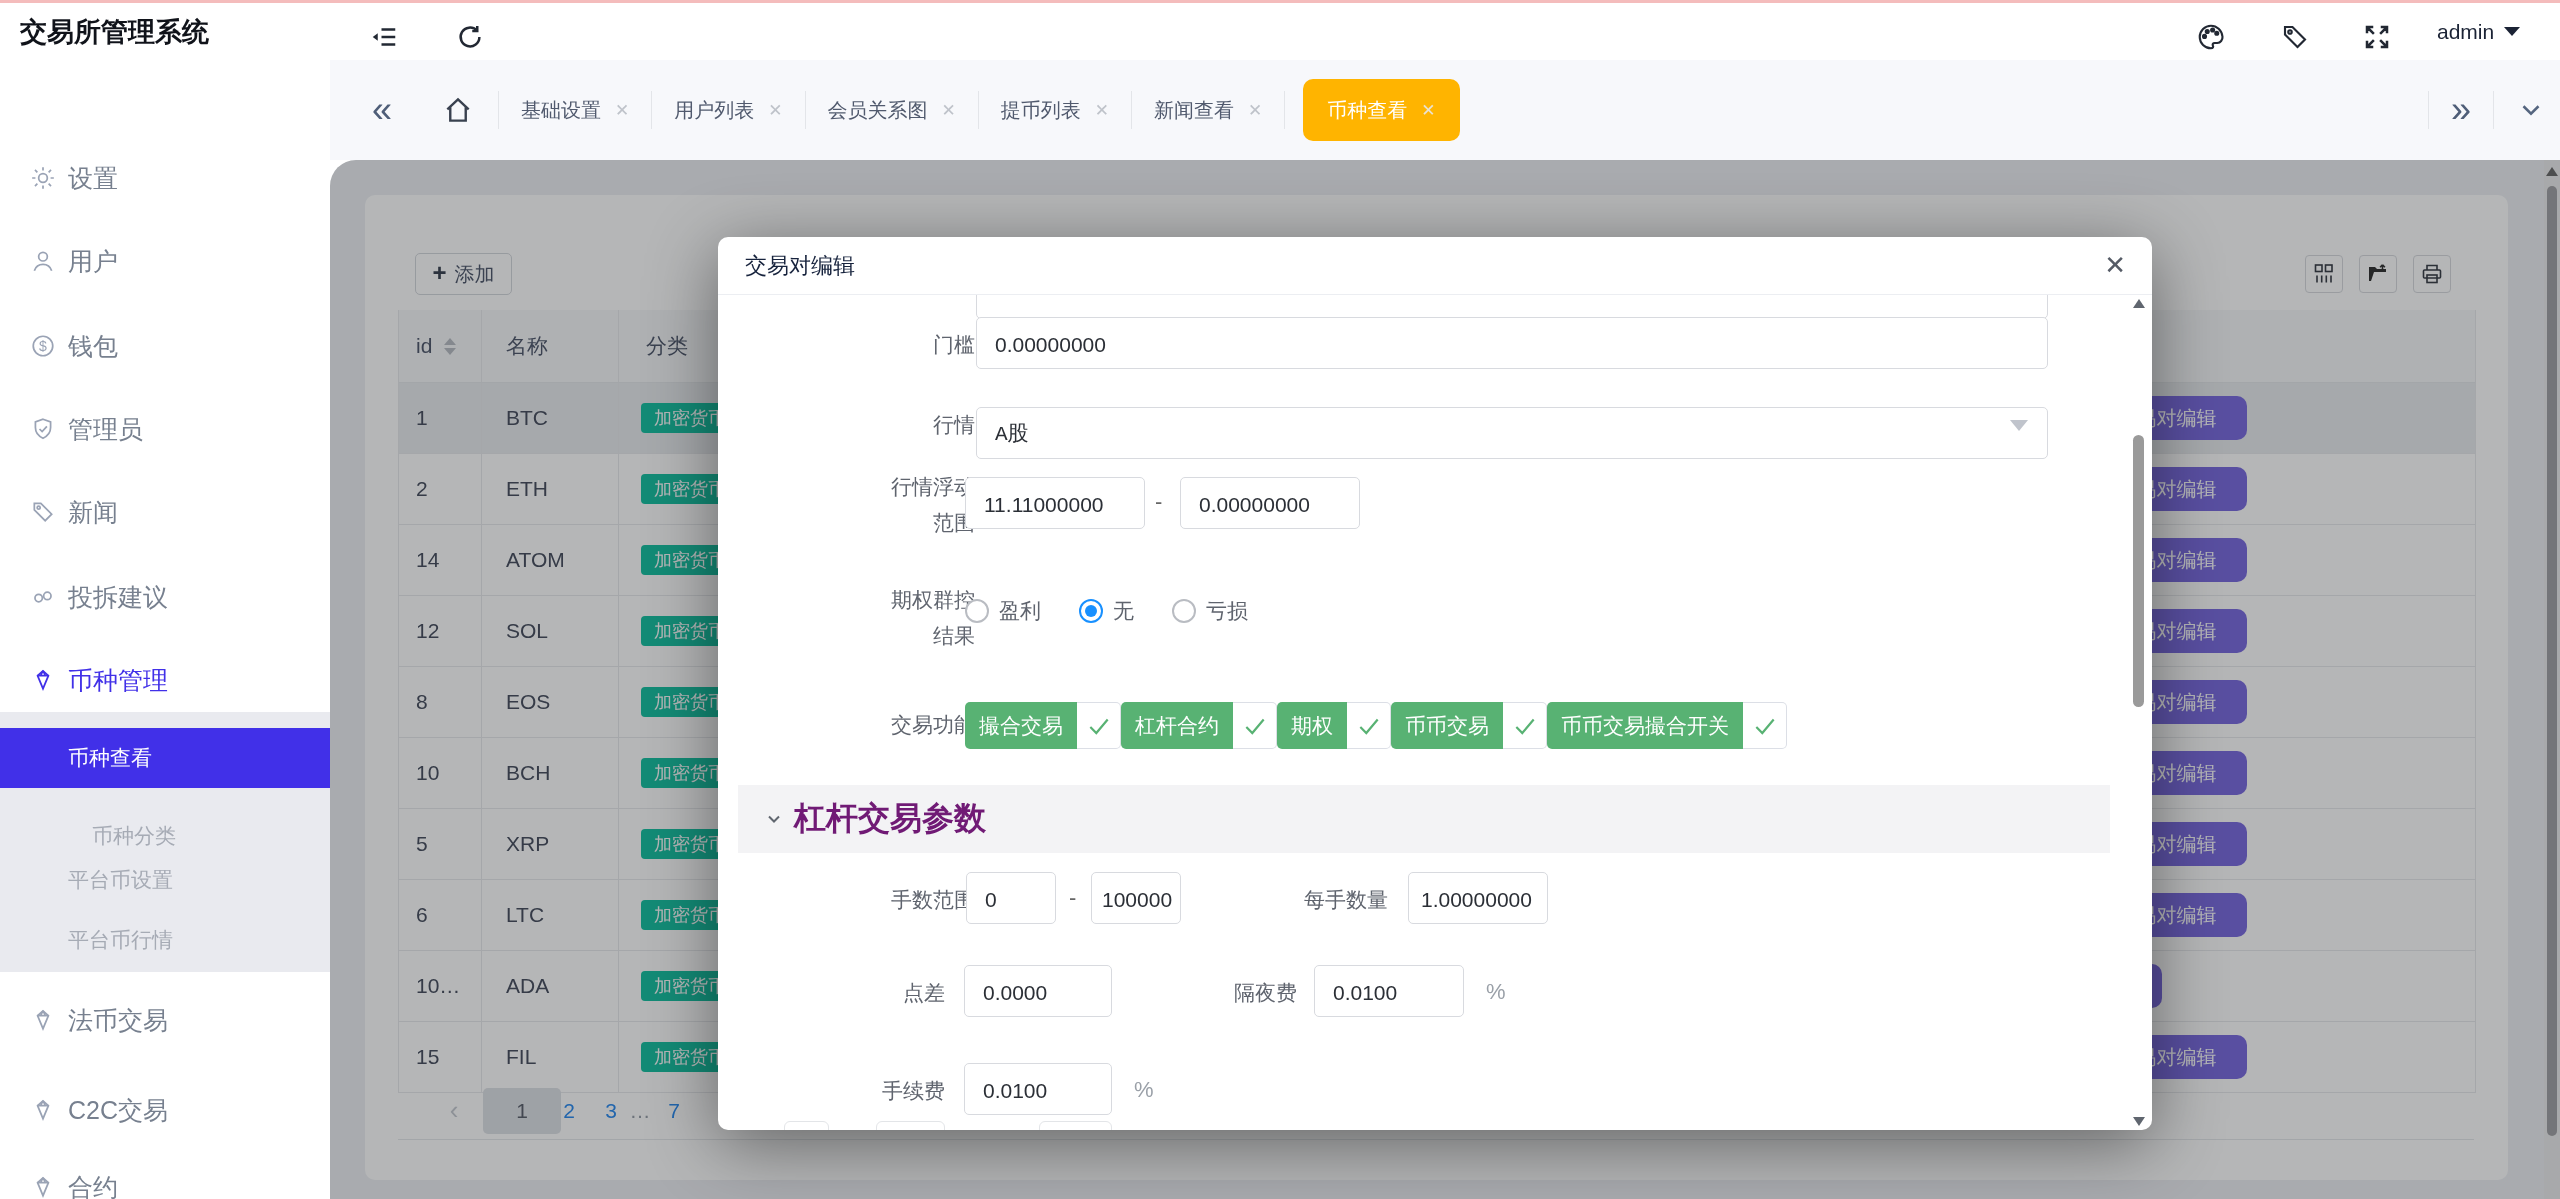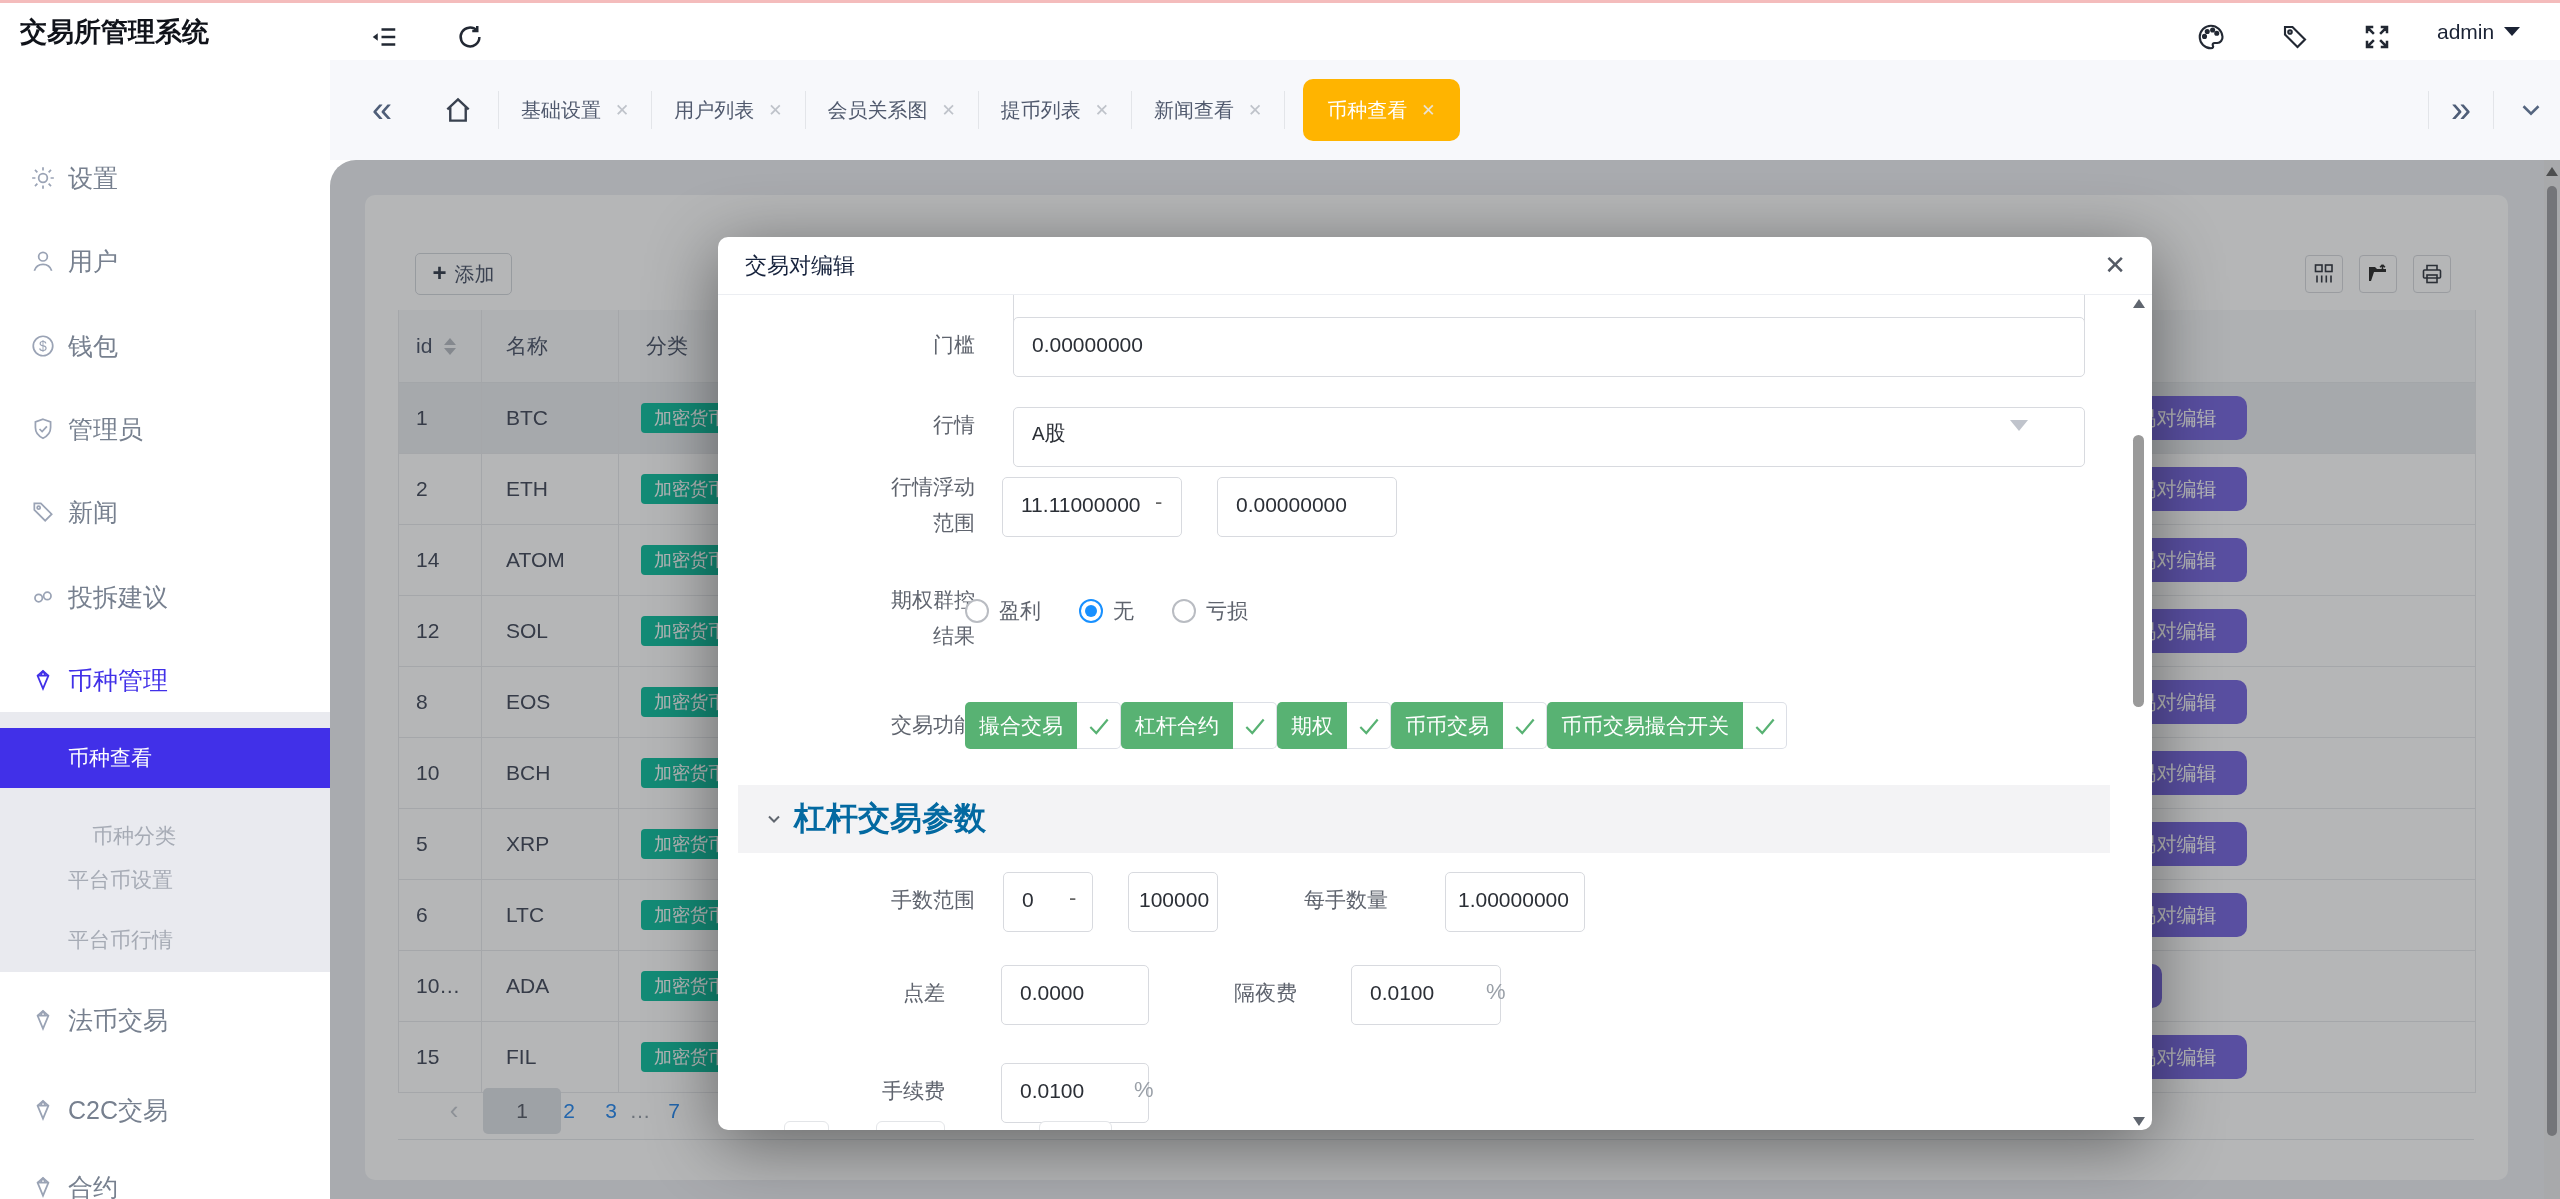--- a/index.html
+++ b/index.html
@@ -65,37 +65,37 @@
   .pscroll .arr{position:absolute;left:2px;top:7px;width:0;height:0;border-left:6px solid transparent;border-right:6px solid transparent;border-bottom:9px solid #6b6b6b;}
   .pscroll .thumb{position:absolute;left:3px;top:26px;width:10px;height:950px;border-radius:6px;background:#a3a3a6;}
   
   .overlay{position:absolute;left:330px;top:160px;right:0;bottom:0;background:rgba(10,12,18,0.30);border-top-left-radius:26px;z-index:5;}
   .modal{position:absolute;left:718px;top:237px;width:1434px;height:893px;background:#fff;border-radius:10px;box-shadow:0 14px 70px rgba(0,0,0,0.45);z-index:12;}
   .mhead{position:absolute;left:0;top:0;right:0;height:57px;border-bottom:1px solid #eceef2;}
   .mtitle{position:absolute;left:27px;top:0;line-height:57px;font-size:22px;color:#17233d;}
   .mclose{position:absolute;right:26px;top:0;line-height:57px;font-size:26px;color:#555b66;cursor:pointer;}
   .mbody{position:absolute;left:0;top:58px;right:0;bottom:0;overflow:hidden;}
   .flabel{position:absolute;width:100px;left:157px;text-align:right;line-height:36px;font-size:21px;color:#5f646e;}
-  .inp{position:absolute;height:60px;line-height:54px;border:1px solid #d8dadf;border-radius:5px;box-sizing:border-box;background:#fff;padding:0 18px;font-size:21px;color:#2b2f36;margin-left:37px;}
+  .inp{position:absolute;height:52px;line-height:54px;border:1px solid #d8dadf;border-radius:5px;box-sizing:border-box;background:#fff;padding:0 18px;font-size:21px;color:#2b2f36;}
   .selcaret{position:absolute;width:0;height:0;border-left:9px solid transparent;border-right:9px solid transparent;border-top:11px solid #c0c4cc;}
   .dash{position:absolute;font-size:22px;color:#666;}
   .unit{position:absolute;font-size:22px;color:#9aa0a8;}
   .radios{position:absolute;left:247px;top:302px;display:flex;align-items:center;gap:38px;}
   .ropt{display:flex;align-items:center;gap:10px;cursor:pointer;}
   .rdot{width:24px;height:24px;border:2px solid #b9bcc2;border-radius:50%;box-sizing:border-box;background:#fff;}
   .ropt.sel .rdot{border-color:#1890ff;position:relative;}
   .ropt.sel .rdot::after{content:"";position:absolute;left:4px;top:4px;width:12px;height:12px;border-radius:50%;background:#1890ff;}
   .ropt .rlb{font-size:21px;color:#5f646e;}
   .segs{position:absolute;left:247px;top:407px;display:flex;}
   .seg{display:flex;cursor:pointer;}
   .seg .st{height:47px;line-height:47px;padding:0 14px;background:#58b273;color:#fff;font-size:21px;border-radius:5px 0 0 5px;white-space:nowrap;}
   .seg .sc{width:44px;height:47px;box-sizing:border-box;border:1px solid #dcdfe6;border-left:none;border-radius:0 5px 5px 0;background:#fff;display:flex;align-items:center;justify-content:center;}
   .band{position:absolute;left:20px;top:490px;width:1372px;height:68px;background:#f3f3f5;display:flex;align-items:center;}
   .band .bchev{margin-left:26px;width:20px;height:20px;color:#60666f;}
-  .band .btxt{margin-left:10px;font-size:32px;font-weight:bold;color:#0369a1;}
+  .band .btxt{margin-left:10px;font-size:32px;font-weight:bold;color:#701a75;}
   .stub{position:absolute;height:26px;border:1px solid #e3e5e8;border-radius:6px 6px 0 0;background:#fff;box-sizing:border-box;}
   .mscroll{position:absolute;right:4px;top:2px;bottom:2px;width:18px;}
   .mscroll .ua{position:absolute;left:3px;top:2px;width:0;height:0;border-left:6px solid transparent;border-right:6px solid transparent;border-bottom:9px solid #60666f;}
   .mscroll .da{position:absolute;left:3px;bottom:2px;width:0;height:0;border-left:6px solid transparent;border-right:6px solid transparent;border-top:9px solid #60666f;}
   .mscroll .mthumb{position:absolute;left:3px;top:138px;width:11px;height:272px;border-radius:6px;background:#9a9a9a;}
 </style>
 </head>
 <body>
 
 <div class="screen">

